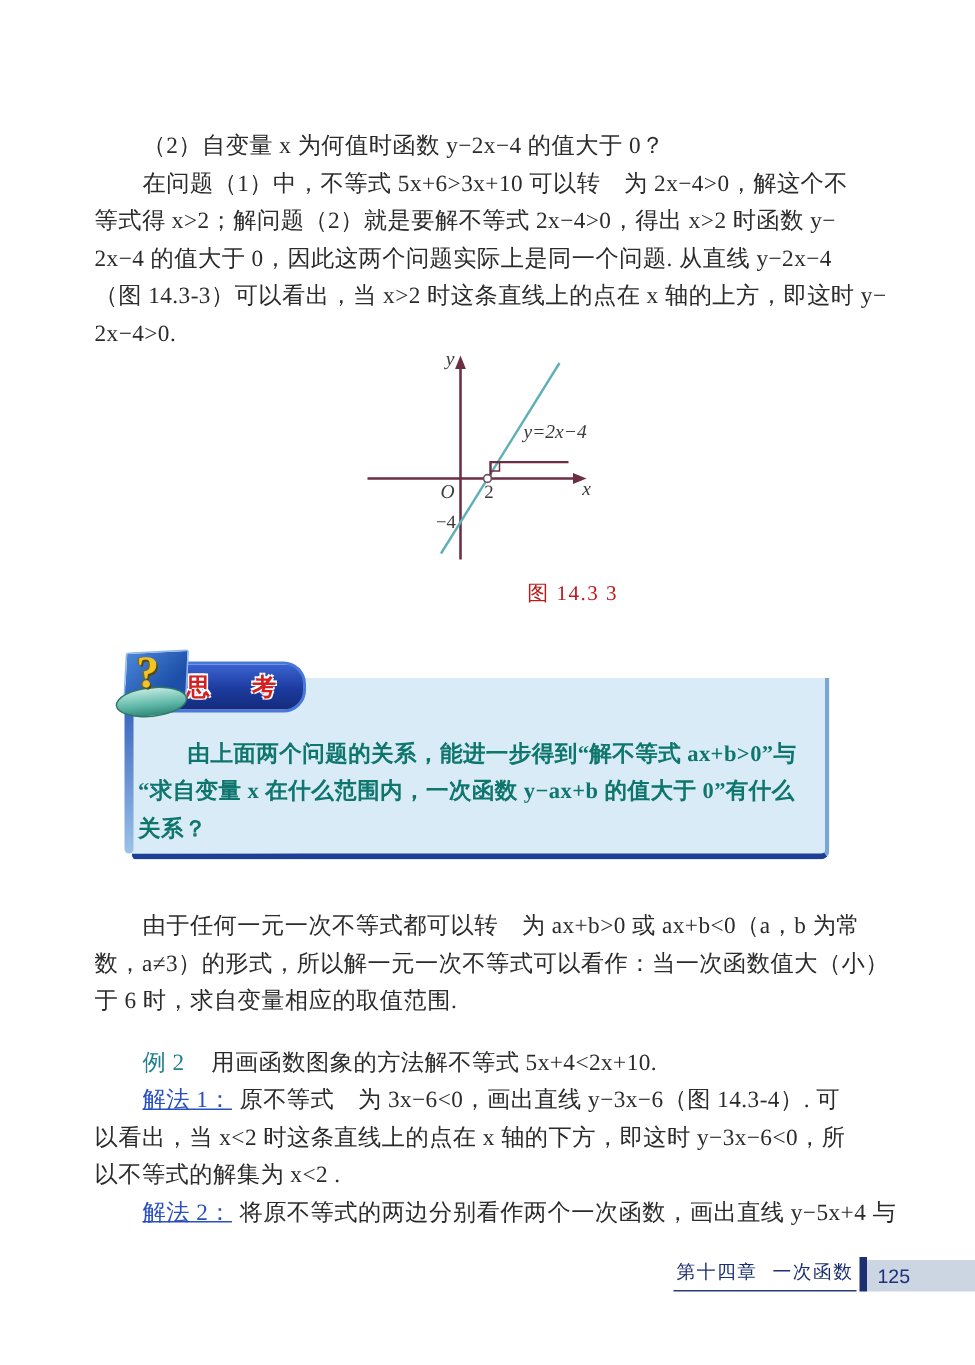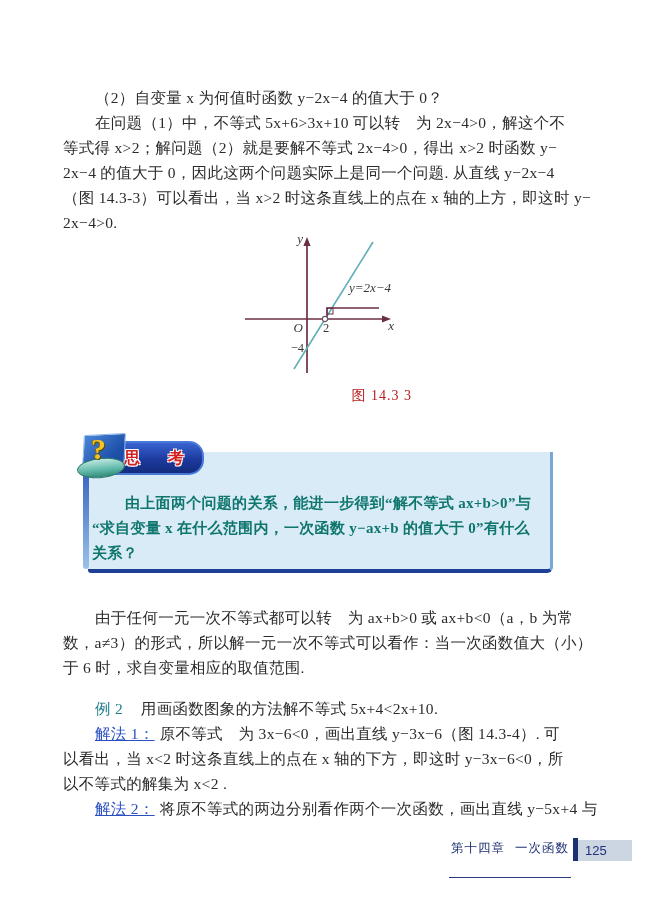--- a/index.html
+++ b/index.html
@@ -71,28 +71,28 @@
   }
   .box-line{
     position:absolute;left:92px;white-space:nowrap;
     font-size:15px;line-height:25px;letter-spacing:.3px;color:#0f766e;font-weight:bold;
   }
 
   
   .footer-chapter{
     position:absolute;top:840px;right:79px;white-space:nowrap;
     font-size:12.5px;color:#1d2f73;letter-spacing:1px;
-    border-bottom:1.5px solid #2a3a7a;padding:0 2px 20px 2px;
+    border-bottom:1.5px solid #2a3a7a;padding:0 2px 3px 2px;
   }
   .footer-chapter .gap{display:inline-block;width:10px;}
   .footer-bar{
     position:absolute;left:573px;top:838px;width:5px;height:23px;background:#1d2f73;
   }
   .footer-pagebox{
-    position:absolute;left:578px;top:840px;width:54px;height:21px;
+    position:absolute;left:578px;top:840px;width:72px;height:21px;
     background:#ccd6e2;display:flex;align-items:center;
   }
   .footer-pagebox span{
     font-family:"Liberation Sans","DejaVu Sans",sans-serif;
     font-size:13px;color:#20307a;padding-left:7px;
   }
 </style>
 </head>
 <body>
 

